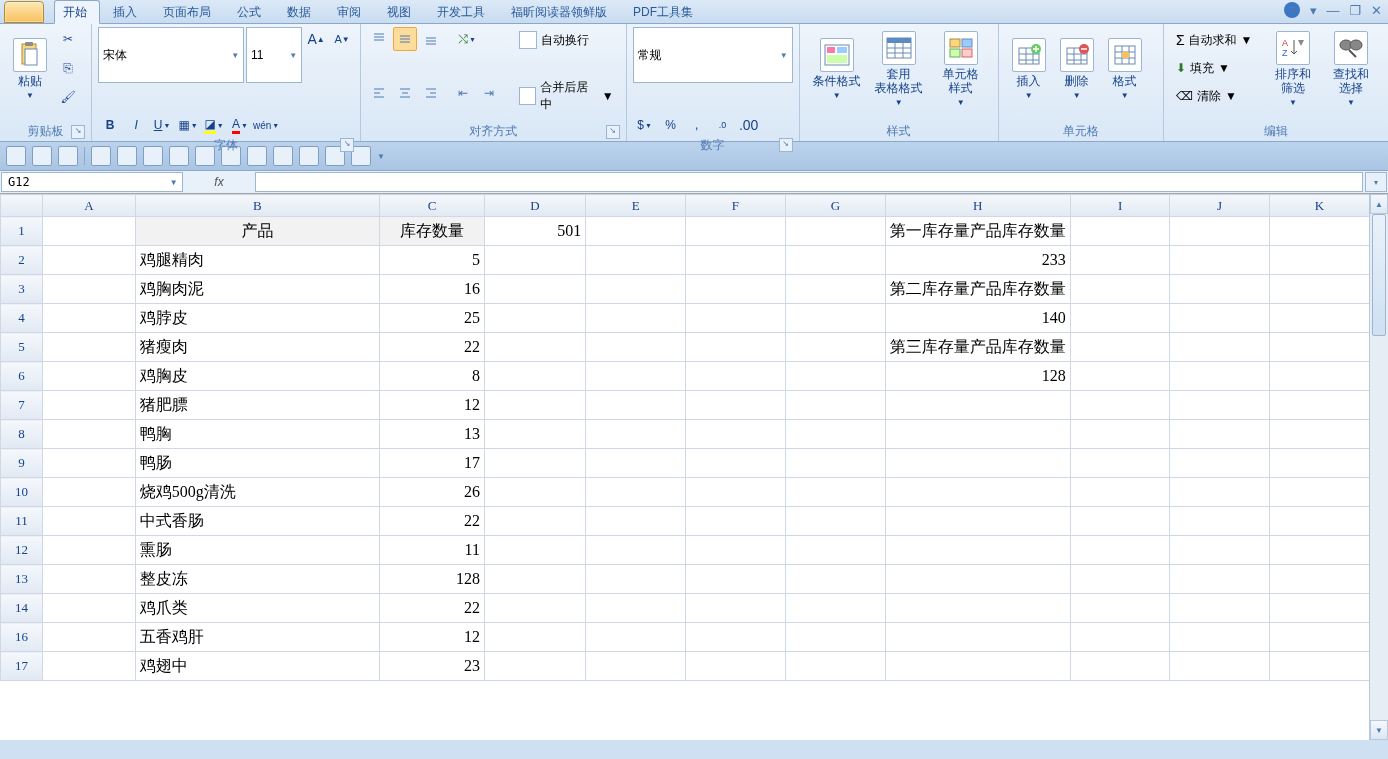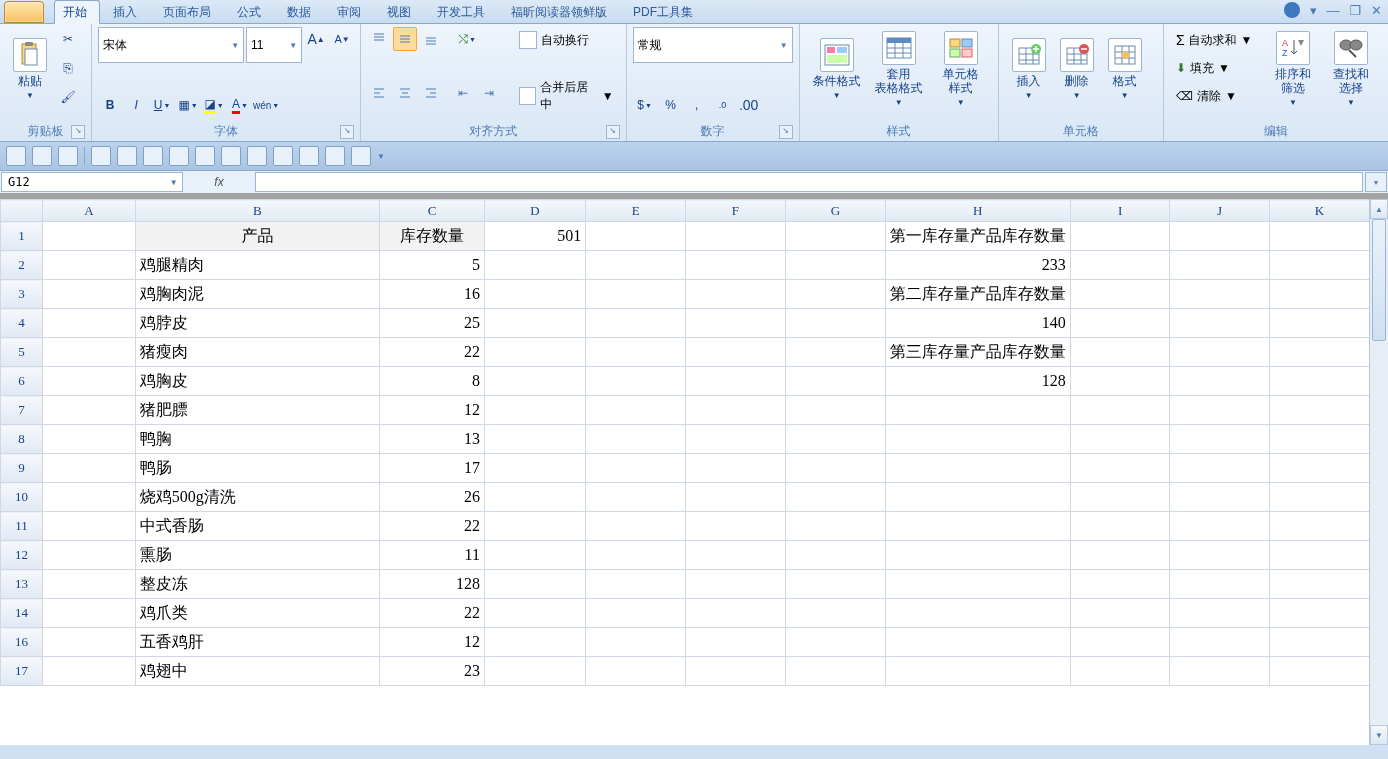--- a/index.html
+++ b/index.html
@@ -20,33 +20,33 @@
   .group-body{flex:1;display:flex;align-items:flex-start;}
   .group-label{height:18px;text-align:center;color:#4e7ab3;font-size:12px;position:relative;}
   .group-label .launcher{position:absolute;right:0;bottom:2px;width:12px;height:12px;border:1px solid #9cb5d2;background:#e8f0f9;font-size:8px;line-height:10px;color:#4e7ab3;text-align:center;}
   .big-btn{display:flex;flex-direction:column;align-items:center;justify-content:center;width:44px;height:80px;margin:2px 1px;border:1px solid transparent;border-radius:3px;}
   .big-ico{width:32px;height:32px;border:1px solid #9cb5d2;background:#fff;display:flex;align-items:center;justify-content:center;border-radius:2px;}
   .big-btn span{margin-top:2px;color:#15428b;line-height:14px;text-align:center;}
   .big-btn .dd{font-size:8px;color:#15428b;margin-top:1px;}
   .stack{display:flex;flex-direction:column;justify-content:space-between;height:82px;margin:0 2px;}
   .stack-row{display:flex;align-items:center;height:24px;padding:0 3px;border:1px solid transparent;border-radius:3px;}
   .small-ico{width:16px;height:16px;border:1px solid #9cb5d2;background:#fff;margin-right:4px;}
-  .combo{height:22px;border:1px solid #9cb5d2;background:#fff;display:flex;align-items:center;padding:6px 4px;}
+  .combo{height:22px;border:1px solid #9cb5d2;background:#fff;display:flex;align-items:center;padding:16px 4px;}
   .combo .dd{margin-left:auto;font-size:8px;color:#4e7ab3;}
   .btnrow{display:flex;gap:2px;}
   .sq{width:22px;height:22px;border:1px solid transparent;border-radius:2px;display:flex;align-items:center;justify-content:center;color:#15428b;}
   .sq.active{border-color:#f4a53c;background:#fcdc9a;}
   .sq .dd{font-size:7px;margin-left:1px;}
   
   
   .qat{height:28px;background:linear-gradient(#bcd3ec,#a9c5e3);border-bottom:1px solid #8ba8cc;display:flex;align-items:center;padding:0 6px;gap:6px;}
   .qat .qi{width:18px;height:18px;border:1px solid #7f9fc5;background:#e8f0f9;border-radius:2px;}
   
   
-  .fbar{height:22px;background:#e8f0f9;border-bottom:6px solid #a3a3a3;display:flex;align-items:stretch;text-align:center;}
+  .fbar{height:22px;background:#e8f0f9;border-bottom:1px solid #a3a3a3;display:flex;align-items:stretch;text-align:center;}
   .namebox{width:168px;background:#fff;border:1px solid #9cb5d2;margin:1px;display:flex;align-items:center;padding:0 6px;font-family:Consolas,monospace;}
   .namebox .dd{margin-left:auto;font-size:8px;color:#4e7ab3;}
   .fx-btns{width:70px;display:flex;align-items:center;justify-content:center;gap:6px;color:#a0a0a0;}
   .fx-label{font-style:italic;color:#555;}
   .formula-input{flex:1;background:#fff;border:1px solid #9cb5d2;margin:1px;}
   .fbar-exp{width:20px;border:1px solid #9cb5d2;margin:1px;background:#e8f0f9;display:flex;align-items:center;justify-content:center;font-size:8px;color:#4e7ab3;}
   
   
   .grid-wrap{position:relative;width:1388px;height:546px;background:#fff;}
   .sheet{position:absolute;left:0;right:18px;top:0;bottom:0;overflow:hidden;}

